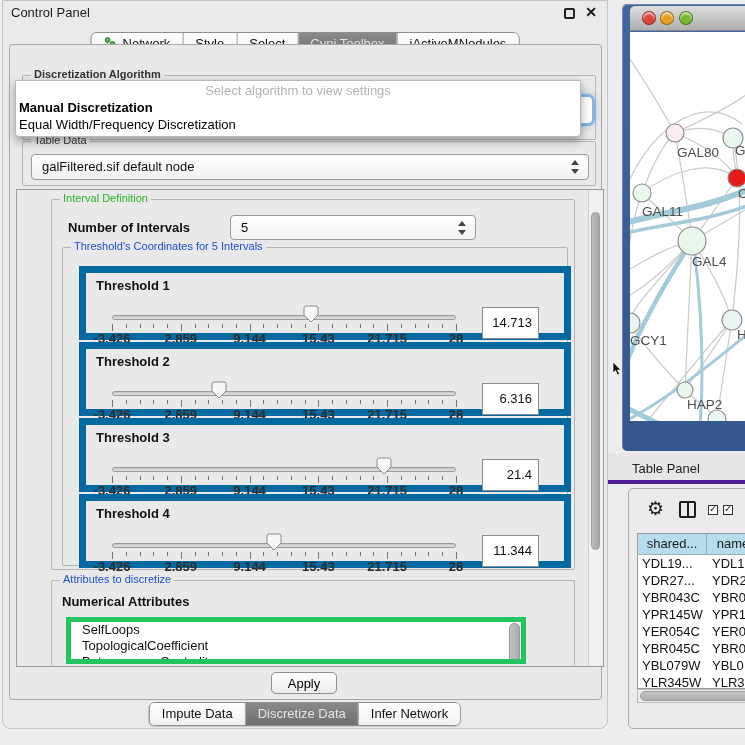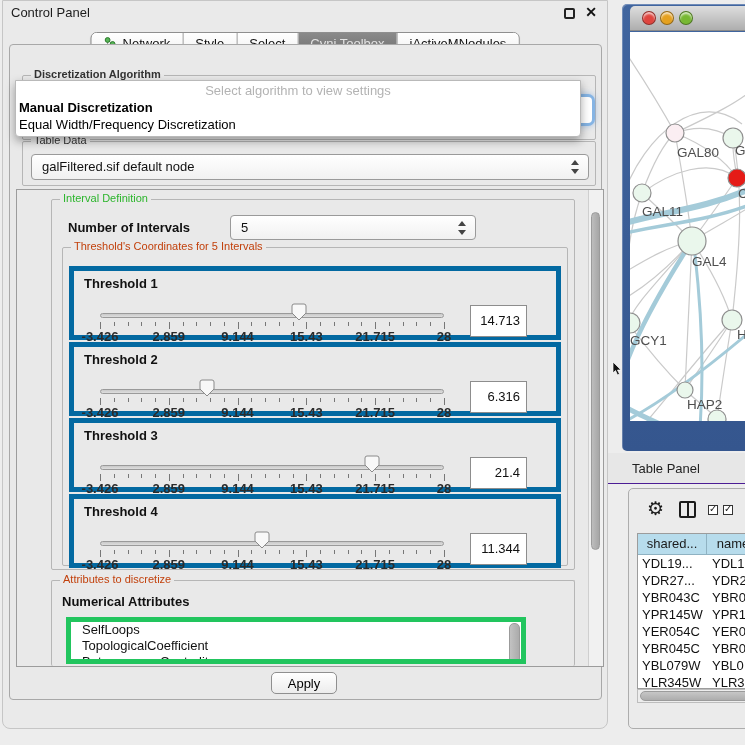--- a/index.html
+++ b/index.html
@@ -23,21 +23,21 @@
   .seg-item.sel { background:linear-gradient(#8a8a8a,#6f6f6f); color:#e3e3e3; }
   #top-tabs { top:31px; left:50%; transform:translateX(-50%); }
   #bottom-tabs { top:701px; left:50%; transform:translateX(-50%); }
 
   .cp-content { position:absolute; left:6px; top:43px; width:593px; height:656px; border:1px solid #a8a8a8; border-radius:4px; background:#e9e9e9; }
 
   
   .group { position:absolute; border:1px solid #b6b6b6; border-radius:2px; }
   .group-label { position:absolute; top:-8px; left:8px; background:#e9e9e9; padding:0 3px; font-size:11px; white-space:nowrap; }
   .gl-green { color:#2cb52c; }
-  .gl-blue  { color:#c2410c; }
+  .gl-blue  { color:#1d4ed8; }
   .gl-dark  { color:#333; font-weight:bold; }
 
   
   .combo { position:absolute; background:linear-gradient(#ffffff,#f1f1f1); border:1px solid #9a9a9a; border-radius:4px; height:26px; line-height:24px; padding-left:10px; color:#111; cursor:pointer; }
   .combo .stepper { position:absolute; right:8px; top:4px; width:9px; height:16px; }
   .combo .stepper i { position:absolute; left:0; width:0; height:0; border-left:4.5px solid transparent; border-right:4.5px solid transparent; }
   .combo .stepper .up { top:1px; border-bottom:5px solid #444; }
   .combo .stepper .dn { bottom:1px; border-top:5px solid #444; }
   .combo.focused { border:none; box-shadow:0 0 0 3px #85b4e4, 0 0 6px 3px rgba(110,160,220,.55); background:#fff; }
 
@@ -48,21 +48,21 @@
   .popup-item { position:absolute; left:0; width:100%; padding-left:3px; font-size:13px; color:#000; cursor:pointer; }
   .popup-item.b { font-weight:bold; top:19px; }
   .popup-item.n { top:36px; }
 
   
   .scrollpane { position:absolute; left:12px; top:187px; width:588px; height:478px; border:1px solid #9c9c9c; }
   .vscroll { position:absolute; right:0; top:0; width:15px; height:100%; background:#f1f1f1; border-left:1px solid #cfcfcf; }
   .vscroll .thumb { position:absolute; left:2px; top:22px; width:9px; height:338px; background:linear-gradient(90deg,#bdbdbd,#a6a6a6); border:1px solid #9b9b9b; border-radius:5px; cursor:pointer; }
 
   
-  .thr-row { position:absolute; left:6px; width:492px; height:74px; border:5px solid #0369a1; background:#e9e9e9; }
+  .thr-row { position:absolute; left:16px; width:492px; height:74px; border:7px solid #0369a1; background:#e9e9e9; }
   .thr-label { position:absolute; left:10px; top:5px; font-weight:bold; font-size:13px; }
   .thr-track { position:absolute; left:26px; top:42px; width:344px; height:5px; border:1px solid #9a9a9a; border-radius:3px; background:linear-gradient(#c9c9c9,#dedede); cursor:pointer; }
   .thr-thumb { position:absolute; top:32px; width:16px; height:18px; cursor:pointer; }
   .tick { position:absolute; width:1px; background:#777; }
   .tick.major { top:51px; height:7px; }
   .tick.minor { top:51px; height:4px; }
   .tick-label { position:absolute; top:58px; width:60px; text-align:center; font-size:13px; font-weight:bold; color:#2b2b2b; }
   .thr-value { position:absolute; left:396px; top:34px; width:57px; height:32px; background:#fff; border:1px solid #8d8d8d; font-size:13px; line-height:30px; text-align:right; padding-right:6px; }
 
   
@@ -72,21 +72,21 @@
 
   .btn { position:absolute; background:linear-gradient(#ffffff,#ececec); border:1px solid #8f8f8f; border-radius:5px; text-align:center; font-size:13px; cursor:pointer; }
 
   
   .netwin { position:absolute; left:622px; top:4px; width:123px; height:447px; background:linear-gradient(#40659f,#35568e); border-radius:5px 0 0 5px; box-shadow:inset 1px 1px 0 rgba(255,255,255,.25); }
   .net-titlebar { position:absolute; left:8px; top:2px; width:115px; height:25px; background:linear-gradient(#dedede,#aeaeae); border-radius:5px 0 0 0; border-bottom:1px solid #8a8a8a; }
   .light { position:absolute; top:5px; width:14px; height:14px; border-radius:50%; border:1px solid rgba(0,0,0,.35); box-shadow:inset 0 2px 2px rgba(255,255,255,.7); cursor:pointer; }
   .net-canvas { position:absolute; left:8px; top:28px; width:115px; height:389px; background:#fff; }
 
   
-  .tp-titlebar { position:absolute; left:608px; top:453px; width:137px; height:31px; background:#e7e7e7; border-bottom:1px solid #4c1d95; }
+  .tp-titlebar { position:absolute; left:608px; top:453px; width:137px; height:31px; background:#e7e7e7; border-bottom:4px solid #4c1d95; }
   .tp-title-text { position:absolute; left:24px; top:8px; font-size:13px; color:#222; }
   .tpanel { position:absolute; left:628px; top:488px; width:130px; height:241px; background:#ebebeb; border:1px solid #adadad; border-radius:5px 0 0 5px; overflow:hidden; }
   .gear { position:absolute; left:18px; top:8px; font-size:19px; color:#1b1b1b; cursor:pointer; font-family:"DejaVu Sans", sans-serif; }
   .colicon { position:absolute; left:50px; top:12px; width:17px; height:17px; border:2px solid #1b1b1b; border-radius:2px; cursor:pointer; }
   .colicon i { position:absolute; left:6px; top:0; width:2px; height:13px; background:#1b1b1b; }
   .chk { position:absolute; top:16px; width:10px; height:10px; border:1.5px solid #333; background:#fff; cursor:pointer; }
   .chk::after { content:"✓"; position:absolute; left:0px; top:-3px; font-size:10px; color:#222; }
   .ttable { position:absolute; left:8px; top:44px; width:122px; height:156px; background:#fff; border:1px solid #9c9c9c; border-right:none; overflow:hidden; }
   .thead { display:flex; height:21px; border-bottom:1px solid #8fb2c2; }
   .th { background:#b7dcec; font-size:13px; line-height:20px; text-align:center; color:#1b1b1b; overflow:hidden; white-space:nowrap; }
@@ -351,20 +351,31 @@
         </div>
 
         <div class="vscroll">
           <div class="thumb"></div>
         </div>
       </div>
 
       <button class="btn" style="left:261px; top:627px; width:66px; height:22px;">Apply</button>
     </div>
 
+    <div class="seg" id="bottom-tabs">
+        <span class="seg-item">
+          <span>Impute Data</span>
+        </span>
+        <span class="seg-item sel">
+          <span>Discretize Data</span>
+        </span>
+        <span class="seg-item">
+          <span>Infer Network</span>
+        </span>
+      </div>
 
     <div class="popup">
       <div class="popup-hint">Select algorithm to view settings</div>
       <div class="popup-item b">Manual Discretization</div>
       <div class="popup-item n">Equal Width/Frequency Discretization</div>
     </div>
   </section>
 
   <section class="netwin">
     <div class="net-titlebar">

